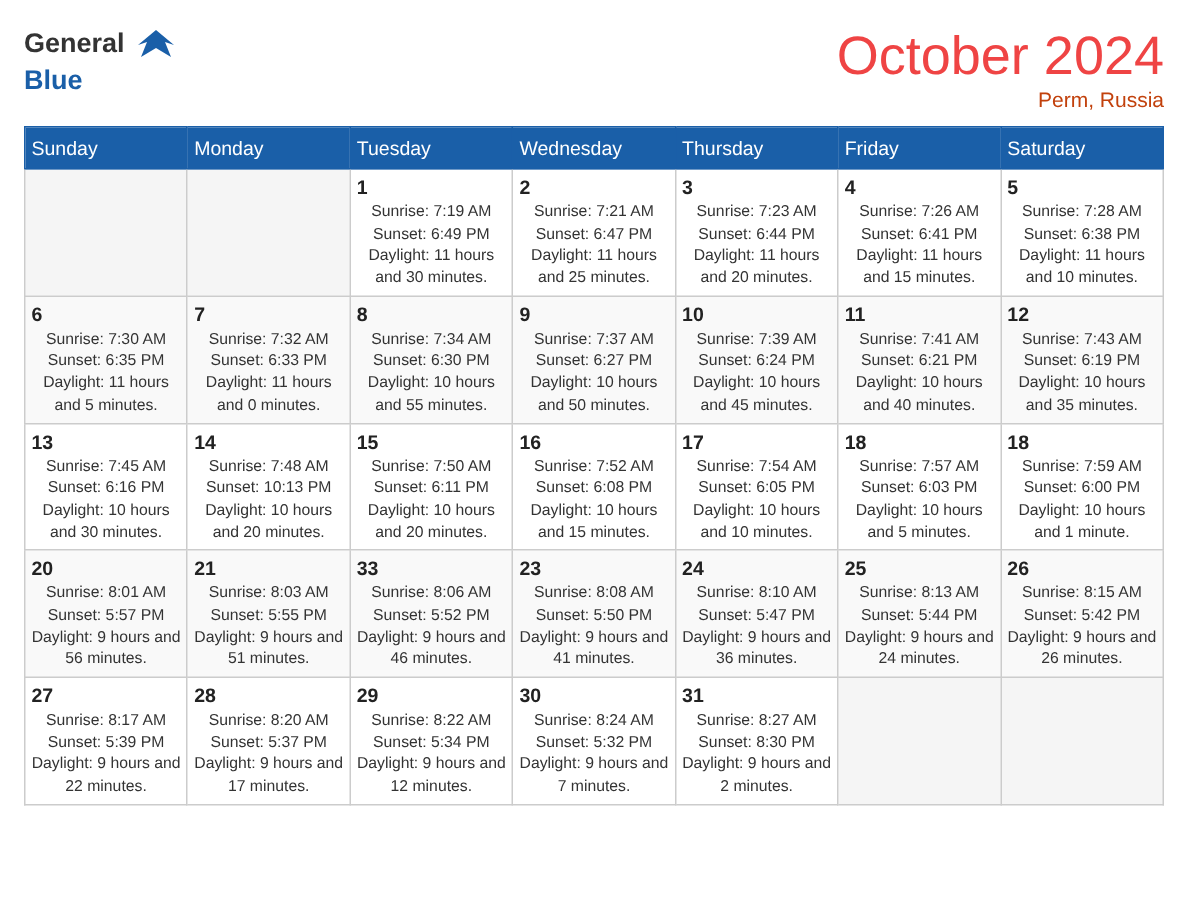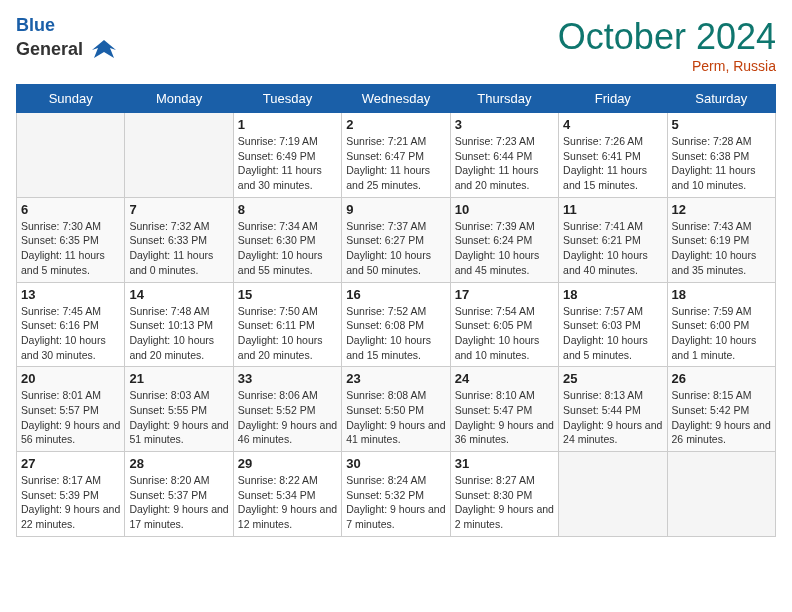--- a/index.html
+++ b/index.html
@@ -31,36 +31,36 @@
       width: 28px;
       height: 28px;
       margin-left: 2px;
     }
     .title-area {
       text-align: right;
     }
     .month-title {
       font-size: 36px;
       font-weight: 300;
-      color: #0f766e;
+      color: #ef4444;
     }
     .location {
       font-size: 14px;
       color: #c2410c;
     }
     table {
       width: 100%;
       border-collapse: collapse;
       font-size: 11px;
     }
     thead th {
       background-color: #1a5fa8;
       color: #fff;
       padding: 6px 4px;
-      text-align: center;
+      text-align: left;
       font-size: 13px;
       font-weight: normal;
       border: 1px solid #1a5fa8;
     }
     td {
       border: 1px solid #ccc;
       vertical-align: top;
       padding: 4px;
       width: 108px;
       min-height: 80px;
@@ -72,39 +72,40 @@
     .day-num {
       font-size: 13px;
       font-weight: bold;
       color: #222;
       margin-bottom: 2px;
     }
     .day-info {
       font-size: 10.5px;
       color: #333;
       line-height: 1.4;
+      text-align: center;
     }
     tr:nth-child(even) td:not(.empty) {
       background: #f9f9f9;
     }
   </style>
 </head>
 <body>
 
 <div class="header">
   <div class="logo">
     <div>
       <div class="logo-text">
-        <span class="logo-blue">Blue</span>
-      </div>
-      <div class="logo-text">
         <span class="logo-general">General</span>
         <svg class="logo-icon" viewBox="0 0 28 28" style="display:inline-block;vertical-align:middle;margin-left:2px;">
           <polygon points="14,4 26,14 20,12 24,22 14,16 4,22 8,12 2,14" fill="#1a5fa8"></polygon>
         </svg>
+      </div>
+      <div class="logo-text">
+        <span class="logo-blue">Blue</span>
       </div>
     </div>
   </div>
   <div class="title-area">
     <div class="month-title">October 2024</div>
     <div class="location">Perm, Russia</div>
   </div>
 </div>
 
 <table>

